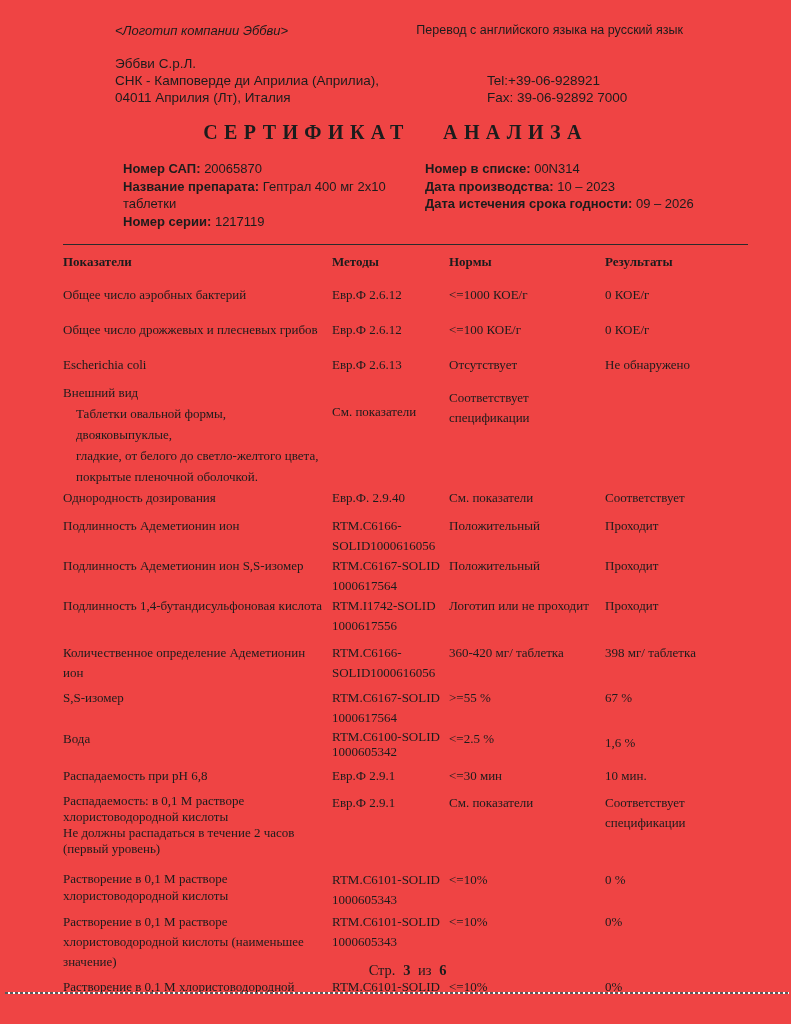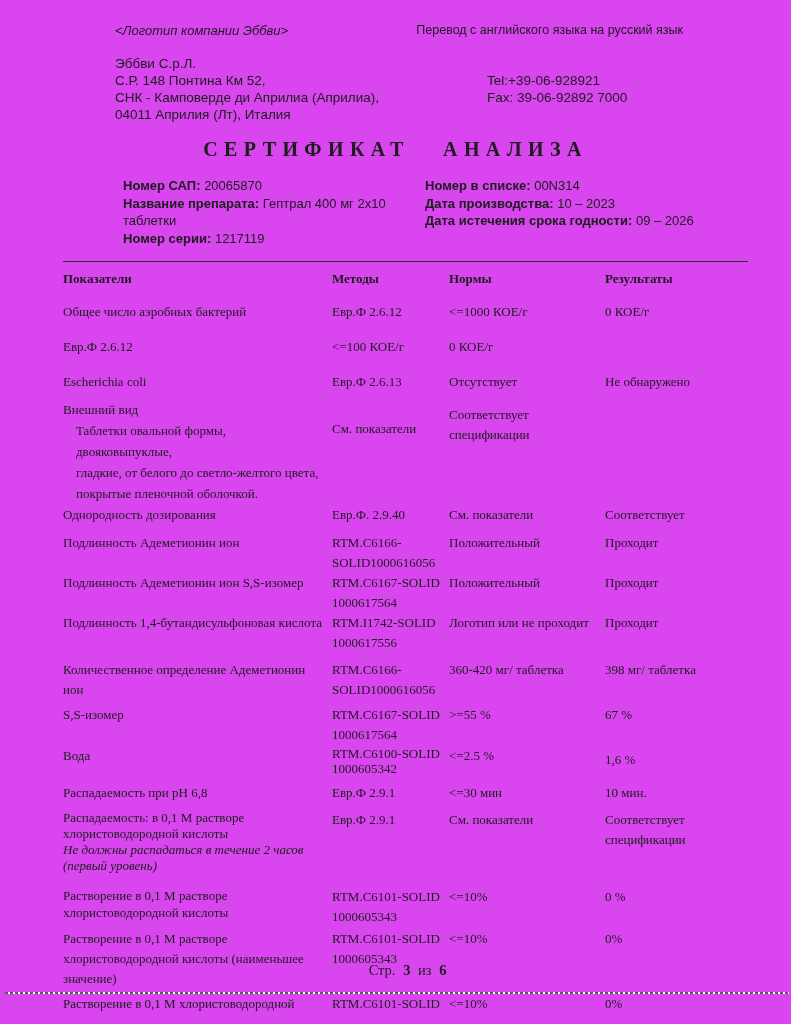--- a/index.html
+++ b/index.html
@@ -1,21 +1,21 @@
 <!DOCTYPE html>
 <html><head>
 <meta charset="utf-8">
 <style>
   * { margin: 0; padding: 0; box-sizing: border-box; }
   html, body { background: #ffffff; }
   body { width: 791px; height: 1024px; position: relative; overflow: hidden; }
   .page {
     position: relative;
     width: 791px; height: 1024px;
-    background: #d946ef;
+    background: #ef4444;
     color: #1c1c1c;
     font-family: "Liberation Sans", sans-serif;
     font-size: 13px;
   }
 
   
   .top-row {
     padding: 23px 108px 0 115px;
     display: flex;
     justify-content: space-between;
@@ -69,21 +69,21 @@
     margin-bottom: 15px;
   }
   .trow {
     display: grid;
     grid-template-columns: 269px 117px 156px 1fr;
     margin-bottom: 13px;
   }
   .trow .line { line-height: 20px; }
   .line.i1 { padding-left: 13px; }
   .line.i2 { padding-left: 27px; }
-  .line.it { font-style: italic; }
+  .line.it { }
   .c-ind { padding-right: 8px; }
 
   
   .trow:nth-child(1) { margin-bottom: 15px; }
   .trow:nth-child(2) { margin-bottom: 15px; }
   .trow:nth-child(3) { margin-bottom: 7px; }
   .trow:nth-child(4) { margin-bottom: 1px; }
   .trow:nth-child(4) .c-ind .line { line-height: 21px; }
   .trow:nth-child(4) .c-met, .trow:nth-child(4) .c-norm { padding-top: 20px; }
   .trow:nth-child(4) .c-res { padding-top: 6px; }
@@ -130,21 +130,20 @@
 <div class="page">
 
   <div class="top-row">
     <span class="logo-ph">&lt;Логотип компании Эббви&gt;</span>
     <span class="trans-note">Перевод с английского языка на русский язык</span>
   </div>
 
   <div class="addr-row">
     <div class="addr-left">
       <div>Эббви С.р.Л.</div>
-      <div>С.Р. 148 Понтина Км 52,</div>
       <div>СНК - Камповерде ди Априлиа (Априлиа),</div>
       <div>04011 Априлия (Лт), Италия</div>
     </div>
     <div class="addr-right">
       <div>Tel:+39-06-928921</div>
       <div>Fax: 39-06-92892 7000</div>
     </div>
   </div>
 
   <div class="doc-title">СЕРТИФИКАТ АНАЛИЗА</div>
@@ -196,20 +195,23 @@
             <div class="line">Евр.Ф 2.6.12</div>
           </div>
           <div class="c-norm">
             <div class="line">&lt;=1000 КОЕ/г</div>
           </div>
           <div class="c-res">
             <div class="line">0 КОЕ/г</div>
           </div>
         </div>
         <div class="trow">
+          <div class="c-ind">
+            <div class="line">Общее число дрожжевых и плесневых грибов</div>
+          </div>
           <div class="c-met">
             <div class="line">Евр.Ф 2.6.12</div>
           </div>
           <div class="c-norm">
             <div class="line">&lt;=100 КОЕ/г</div>
           </div>
           <div class="c-res">
             <div class="line">0 КОЕ/г</div>
           </div>
         </div>

